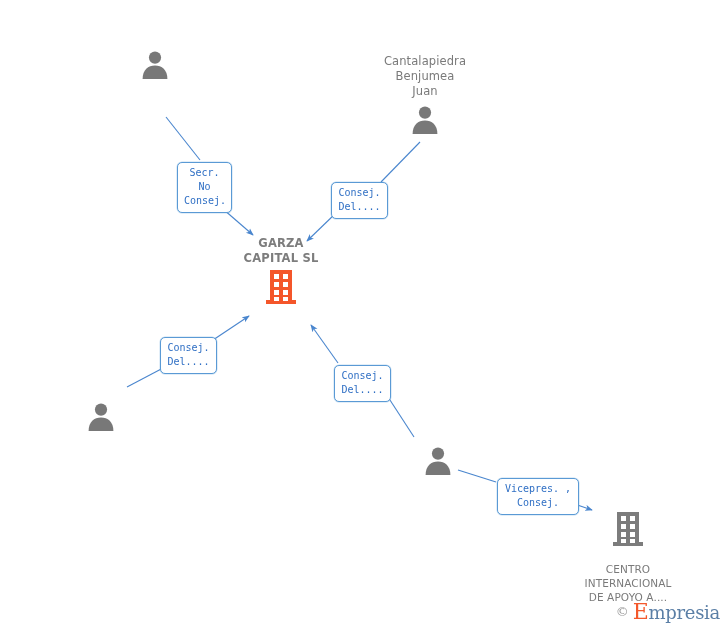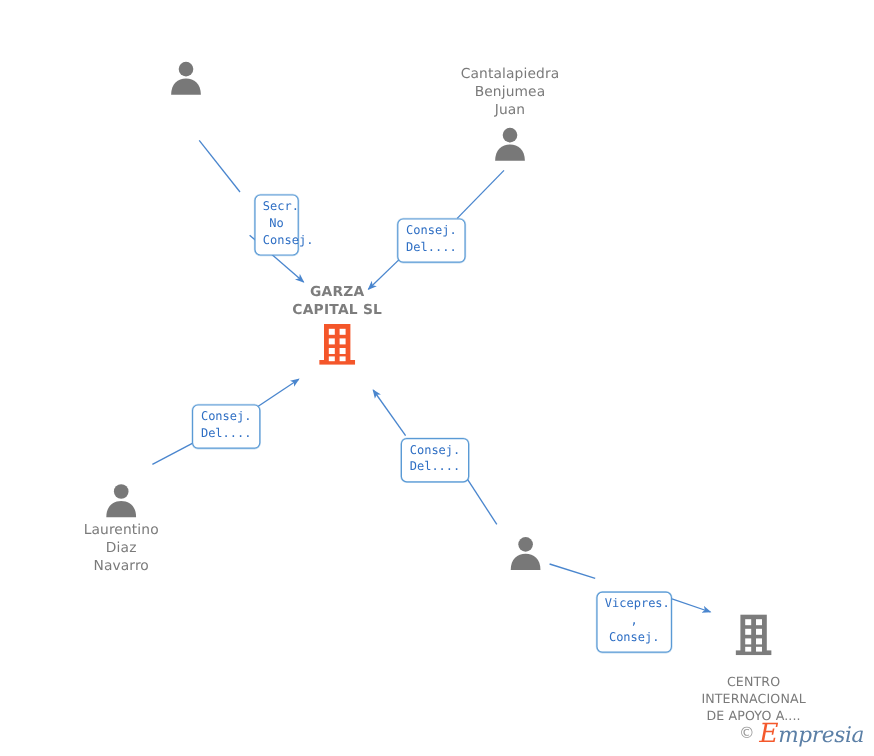--- a/index.html
+++ b/index.html
@@ -85,21 +85,20 @@
     align-items: center;
     gap: 4px;
     user-select: none;
   }
   #watermark .copy {
     font-size: 13px;
     color: #9a9a9a;
   }
   #watermark .brand {
     font-family: "DejaVu Serif", "Liberation Serif", serif;
-    font-style: italic;
     font-size: 18px;
     color: #5b7fa6;
     letter-spacing: -0.3px;
   }
   #watermark .brand .cap {
     color: #f4592c;
     font-size: 22px;
   }
 </style>
 </head>
@@ -172,23 +171,20 @@
       <circle cx="16" cy="9.6" r="6.1" fill="#787878"></circle>
       <path d="M3.6 31 C3.6 21.6 9.2 17.4 16 17.4 C22.8 17.4 28.4 21.6 28.4 31 Z" fill="#787878"></path>
     </svg>
   </div>
 
   <div class="node" style="left:101px; top:400px;">
     <svg class="node-icon icon-gap-bottom" width="32" height="32" viewBox="0 0 32 32">
       <circle cx="16" cy="9.6" r="6.1" fill="#787878"></circle>
       <path d="M3.6 31 C3.6 21.6 9.2 17.4 16 17.4 C22.8 17.4 28.4 21.6 28.4 31 Z" fill="#787878"></path>
     </svg>
-    <div class="node-label">Laurentino
-Diaz
-Navarro</div>
   </div>
 
   <div class="node" style="left:438px; top:444px;">
     <svg class="node-icon icon-gap-bottom" width="32" height="32" viewBox="0 0 32 32">
       <circle cx="16" cy="9.6" r="6.1" fill="#787878"></circle>
       <path d="M3.6 31 C3.6 21.6 9.2 17.4 16 17.4 C22.8 17.4 28.4 21.6 28.4 31 Z" fill="#787878"></path>
     </svg>
   </div>
 
   <div class="node" style="left:628px; top:512px;">
@@ -202,33 +198,33 @@
       <rect x="8" y="20" width="5" height="5" fill="#ffffff"></rect>
       <rect x="17" y="20" width="5" height="5" fill="#ffffff"></rect>
       <rect x="8" y="27" width="5" height="4" fill="#ffffff"></rect>
       <rect x="17" y="27" width="5" height="4" fill="#ffffff"></rect>
     </svg>
     <div class="node-label company-small">CENTRO
 INTERNACIONAL
 DE APOYO A....</div>
   </div>
 
-  <div class="edge-label" style="left:177px; top:162px; width:37px;margin-left:35px;">Secr.  No
+  <div class="edge-label" style="left:177px; top:162px; width:55px;">Secr.  No
 Consej.</div>
 
   <div class="edge-label" style="left:331px; top:182px; width:57px;">Consej.
 Del....</div>
 
   <div class="edge-label" style="left:160px; top:337px; width:57px;">Consej.
 Del....</div>
 
   <div class="edge-label" style="left:334px; top:365px; width:57px;">Consej.
 Del....</div>
 
-  <div class="edge-label" style="left:497px; top:478px; width:63px;margin-top:15px;">Vicepres. ,
+  <div class="edge-label" style="left:497px; top:478px; width:82px;">Vicepres. ,
 Consej.</div>
 
   <div id="watermark">
     <span class="copy">©</span>
     <span class="brand"><span class="cap">E</span><span>mpresia</span></span>
   </div>
 
 </div>
 
 </body></html>

